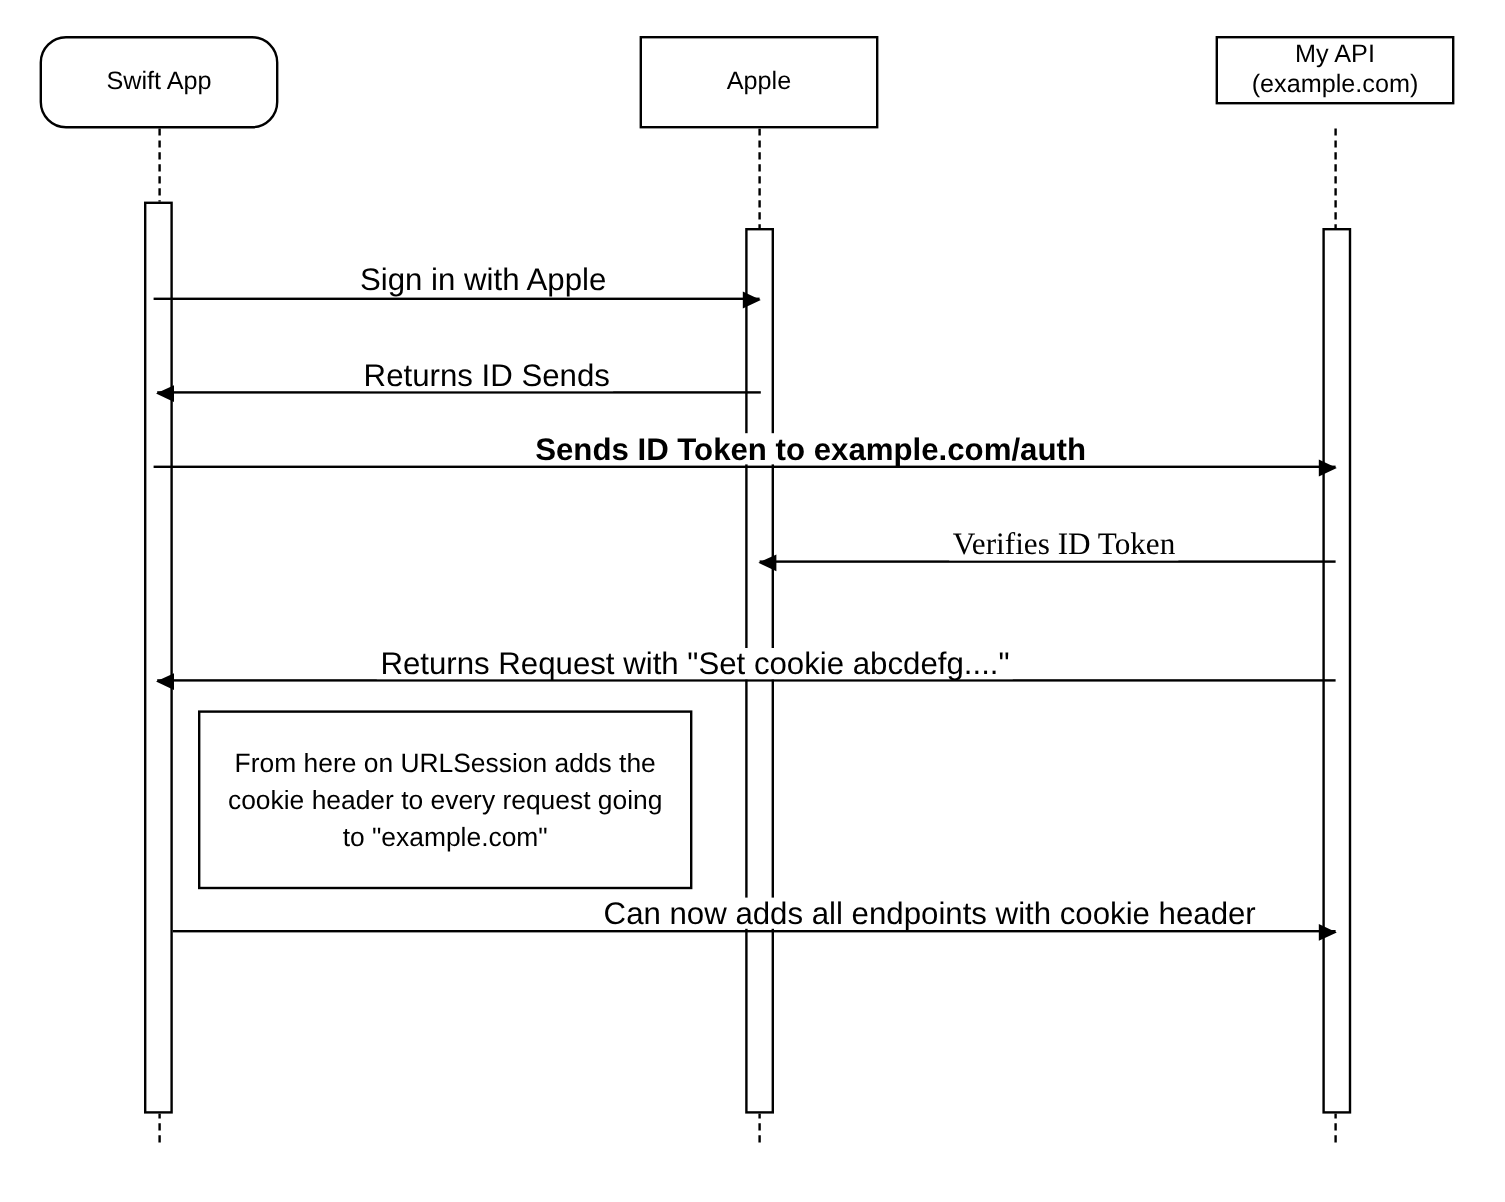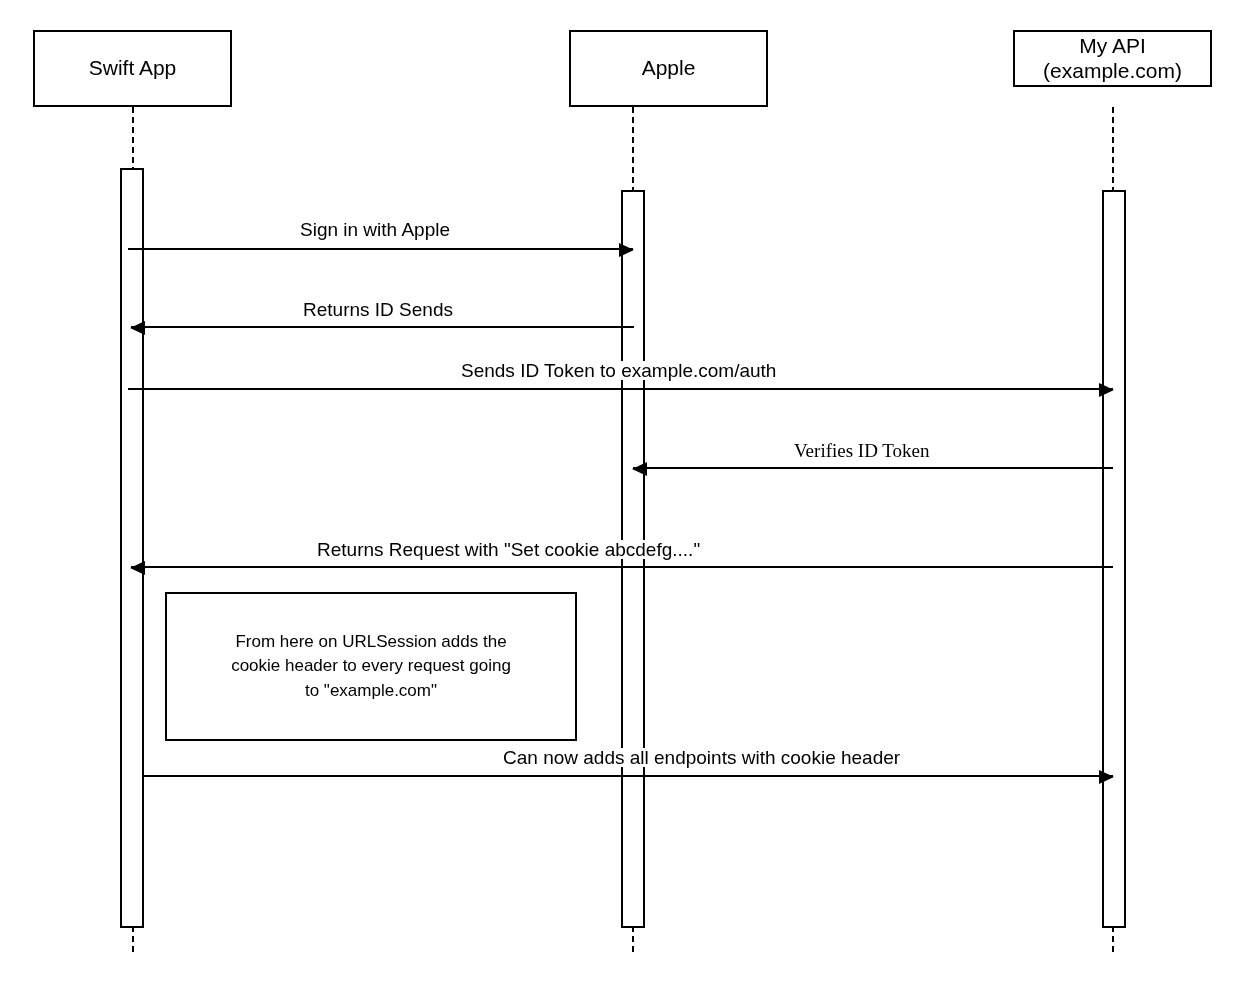--- a/index.html
+++ b/index.html
@@ -75,41 +75,41 @@
     right: -1px;
   }
   .arrowhead.left {
     border-top: 7px solid transparent;
     border-bottom: 7px solid transparent;
     border-right: 15px solid #000000;
     left: -1px;
   }
   .msg-label {
     position: absolute;
-    font-size: 19px;
+    font-size: 26px;
     line-height: 1;
     color: #000000;
     text-align: center;
     white-space: nowrap;
     z-index: 7;
     background: #ffffff;
     padding: 0 3px;
   }
 
   
   .note-box {
     position: absolute;
     box-sizing: border-box;
     border: 2px solid #000000;
     background: #ffffff;
     display: flex;
     align-items: center;
     justify-content: center;
     text-align: center;
-    font-size: 17px;
+    font-size: 22px;
     line-height: 1.42;
     color: #000000;
     white-space: pre-line;
     padding: 4px 10px;
     z-index: 8;
   }
 </style>
 </head>
 <body>
 
@@ -124,33 +124,33 @@
       <div class="arrowhead right"></div>
     </div>
     <div class="msg-label" style="left: 297px; top: 220px;">Sign in with Apple</div>
     <div class="msg" style="left: 131px; top: 326px; width: 503px;">
       <div class="arrowhead left"></div>
     </div>
     <div class="msg-label" style="left: 300px; top: 300px;">Returns ID Sends</div>
     <div class="msg" style="left: 128px; top: 388px; width: 985px;">
       <div class="arrowhead right"></div>
     </div>
-    <div class="msg-label" style="left: 458px; top: 361px;">Sends ID Token to example.com/auth</div>
+    <div class="msg-label" style="left: 443px; top: 361px; font-weight: bold;">Sends ID Token to example.com/auth</div>
     <div class="msg" style="left: 633px; top: 467px; width: 480px;">
       <div class="arrowhead left"></div>
     </div>
     <div class="msg-label" style="left: 791px; top: 441px; font-family: Liberation Serif, serif;">Verifies ID Token</div>
     <div class="msg" style="left: 131px; top: 566px; width: 982px;">
       <div class="arrowhead left"></div>
     </div>
     <div class="msg-label" style="left: 314px; top: 540px;">Returns Request with "Set cookie abcdefg...."</div>
     <div class="msg" style="left: 144px; top: 775px; width: 969px;">
       <div class="arrowhead right"></div>
     </div>
     <div class="msg-label" style="left: 500px; top: 748px;">Can now adds all endpoints with cookie header</div>
     <div class="note-box" style="left: 165px; top: 592px; width: 412px; height: 149px;">From here on URLSession adds the
 cookie header to every request going
 to "example.com"</div>
-    <div class="participant-box" style="left: 33px; top: 30px; width: 199px; height: 77px;">Swift App</div>
-    <div class="participant-box" style="left: 533px; top: 30px; width: 199px; height: 77px; margin-left: 36px;">Apple</div>
+    <div class="participant-box" style="left: 33px; top: 30px; width: 199px; height: 77px; border-radius: 22px;">Swift App</div>
+    <div class="participant-box" style="left: 533px; top: 30px; width: 199px; height: 77px;">Apple</div>
     <div class="participant-box" style="left: 1013px; top: 30px; width: 199px; height: 57px;">My API
 (example.com)</div>
   </div>
 
 </body></html>

